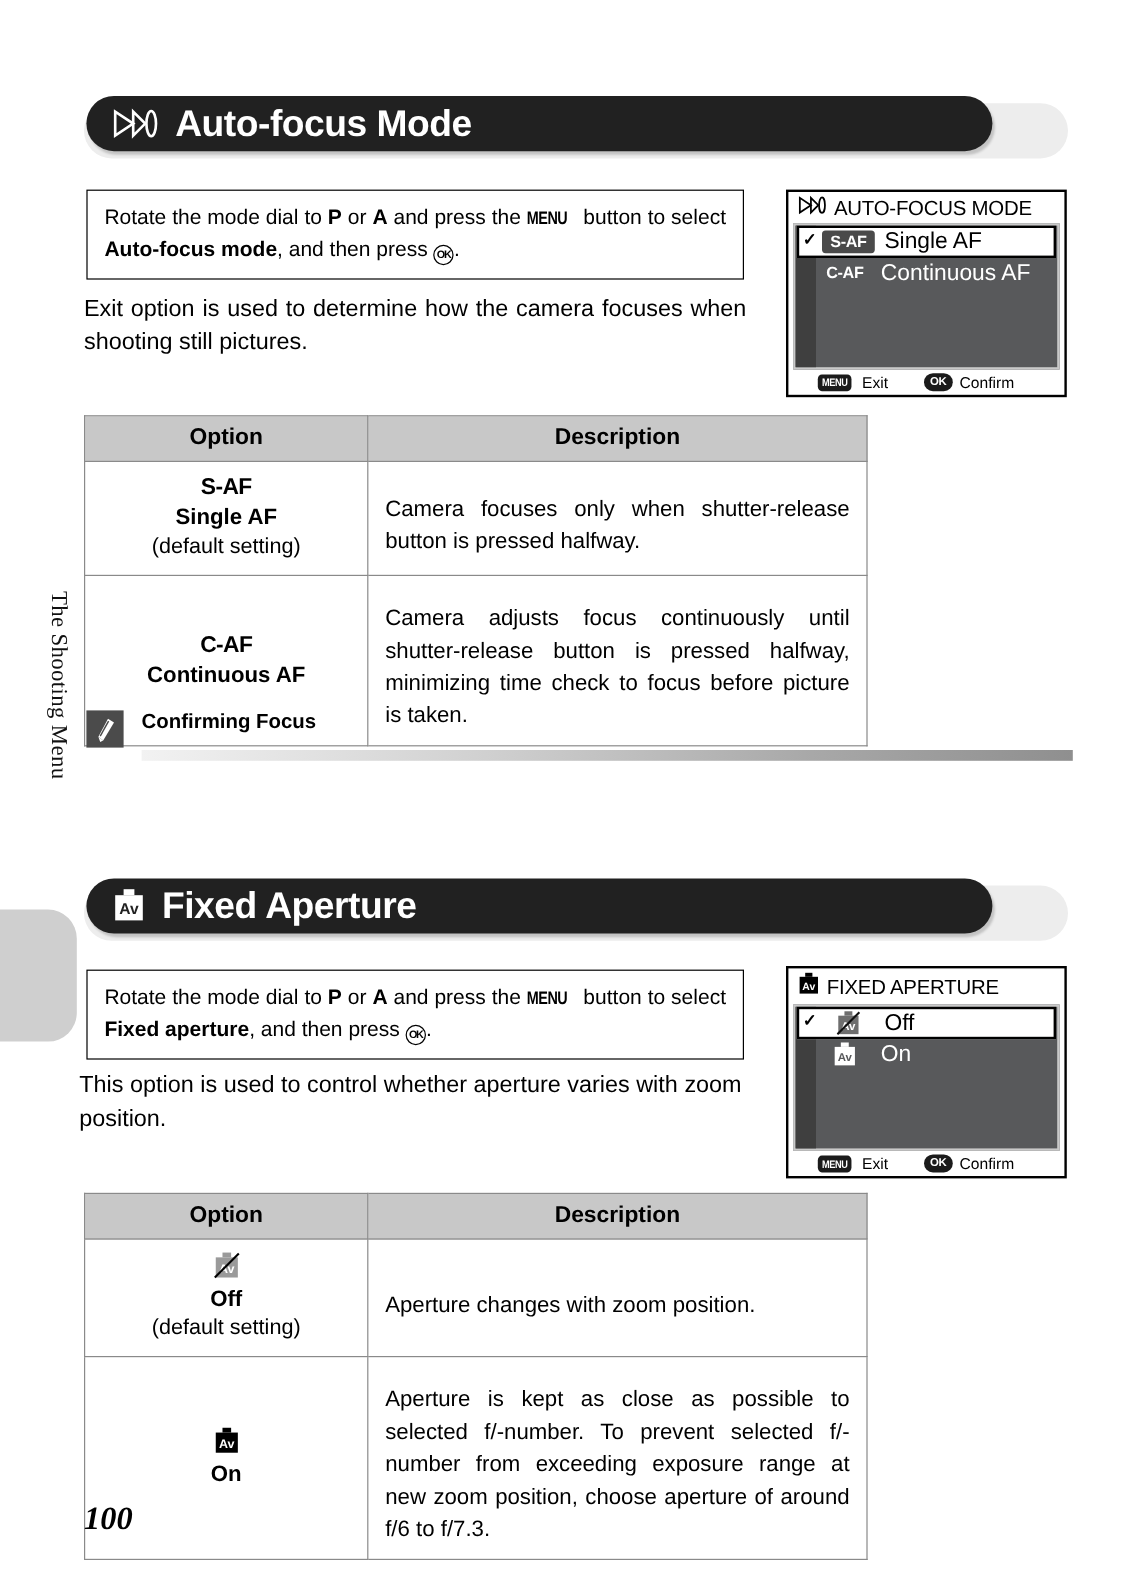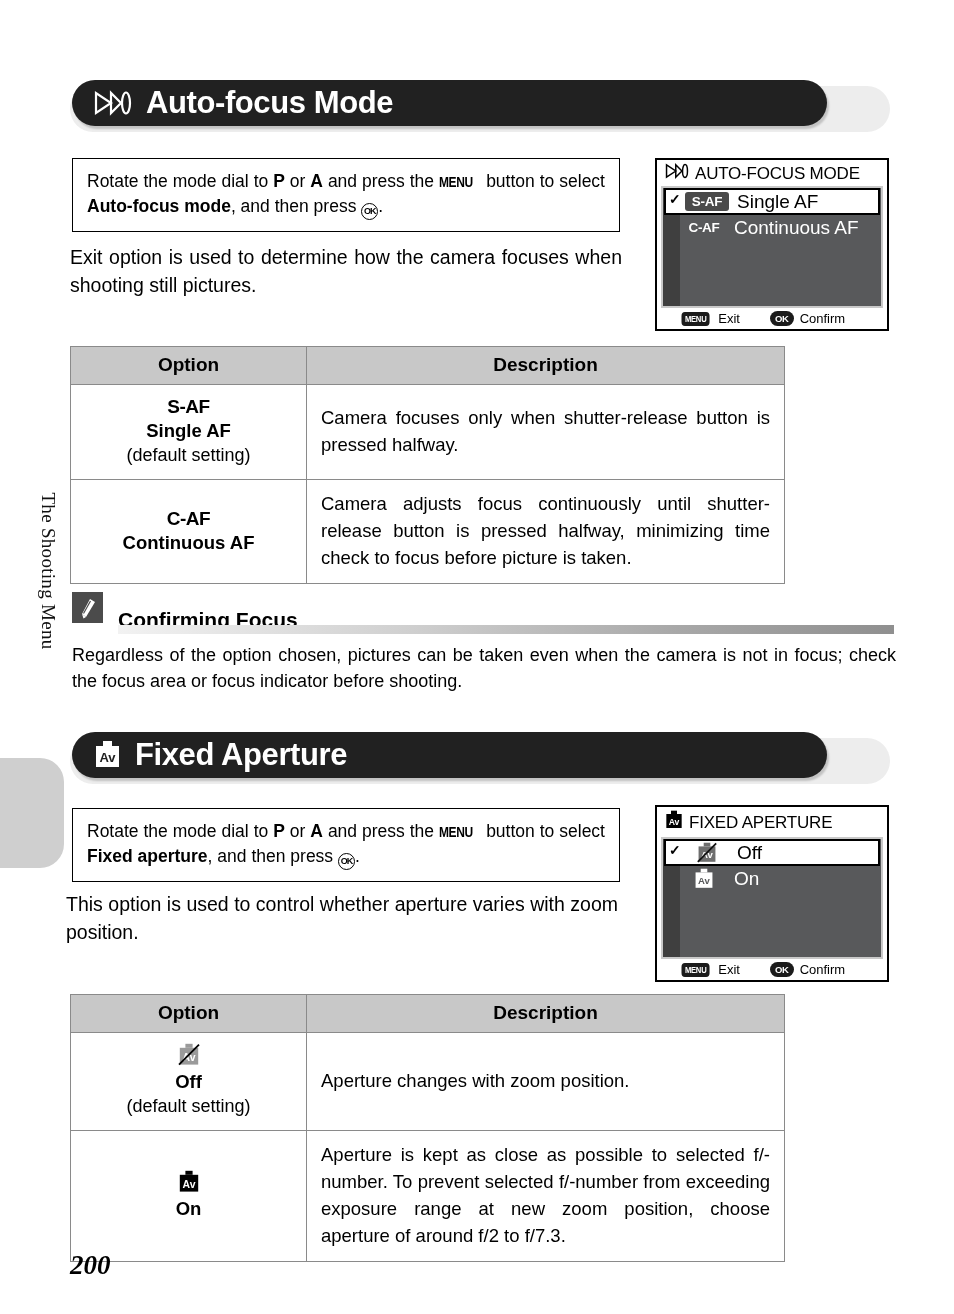--- a/index.html
+++ b/index.html
@@ -184,36 +184,36 @@
     font-size:9.5px; font-weight:bold;
     padding:2px 5px; border-radius:8px;
     letter-spacing:-.3px;
   }
   .foot-gap{ width:18px; }
 
   
   table.opt{
     position:absolute;
     border-collapse:collapse;
-    width:715px;
+    width:653px;
     font-family:"Liberation Sans", sans-serif;
   }
   table.opt th, table.opt td{
     border:1.6px solid #8a8a8a;
     vertical-align:middle;
   }
   table.opt th{
     background:#c8c8c8;
     font-size:19px; font-weight:bold;
     padding:7px 0 8px 0;
   }
   .col-opt{ width:236px; text-align:center; }
   td.col-opt{ padding:10px 6px 12px 6px; line-height:24px; }
   td.col-desc{
-    padding:10px 14px 12px 14px;
+    padding:21px 14px 12px 14px;
     font-size:18.5px; line-height:27px;
     text-align:justify;
     text-justify:inter-word;
   }
   .opt-code{
     font-size:19px; font-weight:bold; letter-spacing:-.5px;
     display:block;
   }
   .opt-name{ font-size:18.5px; font-weight:bold; display:block; }
   .opt-default{ font-size:18px; display:block; }
@@ -221,22 +221,22 @@
 
   
   .note-wrap{ position:absolute; }
   .note-icon{
     position:absolute; left:0; top:0;
     width:31px; height:31px;
     background:#4b4b4b;
     display:flex; align-items:center; justify-content:center;
   }
   .note-title{
-    position:absolute; left:46px; top:16px;
-    font-size:21px; font-weight:bold;
+    position:absolute; left:46px; top:0;
+    font-size:17px; font-weight:bold;
     font-family:"Liberation Sans", sans-serif;
   }
   .note-rule{
     position:absolute; left:46px; top:33px;
     width:776px; height:9px;
     background:linear-gradient(to right,#f2f2f2 0%,#cfcfcf 38%,#a8a8a8 72%,#8f8f8f 100%);
   }
   .note-body{
     position:absolute; left:0; top:50px;
     width:824px;
@@ -336,21 +336,20 @@
 <div class="note-wrap" style="left:72px; top:592px; width:824px; height:110px;">
   <div class="note-icon">
     <svg width="18" height="22" viewBox="0 0 18 22">
       <path d="M11 2 L16 5 L7 20 L3 17 Z" fill="#fff"></path>
       <path d="M3 17 L7 20 L4.5 21.4 Z" fill="#fff"></path>
       <line x1="11.5" y1="4" x2="4.5" y2="16.5" stroke="#4b4b4b" stroke-width="1.2"></line>
     </svg>
   </div>
   <div class="note-title">Confirming Focus</div>
   <div class="note-rule"></div>
-  <div class="note-body">Regardless of the option chosen, pictures can be taken even when the camera is not in focus; check the focus area or focus indicator before shooting.</div>
 </div>
 
 <div class="sec-wrap" style="top:738px;">
   <div class="sec-back"></div>
   <div class="sec-bar">
     <span>
       <svg class="icon-av" viewBox="0 0 27 30">
         <rect x="9" y="1" width="9" height="5" fill="#fff"></rect>
         <rect x="2" y="6" width="23" height="21" fill="#fff"></rect>
         <text x="13.5" y="22" font-size="13" font-weight="bold" text-anchor="middle" fill="#212121" font-family="Liberation Sans, sans-serif">Av</text>
@@ -436,18 +435,18 @@
     <td class="col-opt">
       <span class="opt-icon">
         <svg width="22" height="24" viewBox="0 0 27 30">
           <rect x="9" y="1" width="9" height="5" fill="#000"></rect>
           <rect x="2" y="6" width="23" height="21" fill="#000"></rect>
           <text x="13.5" y="22" font-size="13" font-weight="bold" text-anchor="middle" fill="#fff" font-family="Liberation Sans, sans-serif">Av</text>
         </svg>
       </span>
       <span class="opt-name">On</span>
     </td>
-    <td class="col-desc">Aperture is kept as close as possible to selected f/-number. To prevent selected f/-number from exceeding exposure range at new zoom position, choose aperture of around f/2 to f/7.3.</td>
+    <td class="col-desc">Aperture is kept as close as possible to selected f/-number. To prevent selected f/-number from exceeding exposure range at new zoom position, choose aperture of around f/6 to f/7.3.</td>
   </tr>
 </tbody>
   </table>
 
-<div class="pagenum">200</div>
+<div class="pagenum">100</div>
 
 </body></html>

